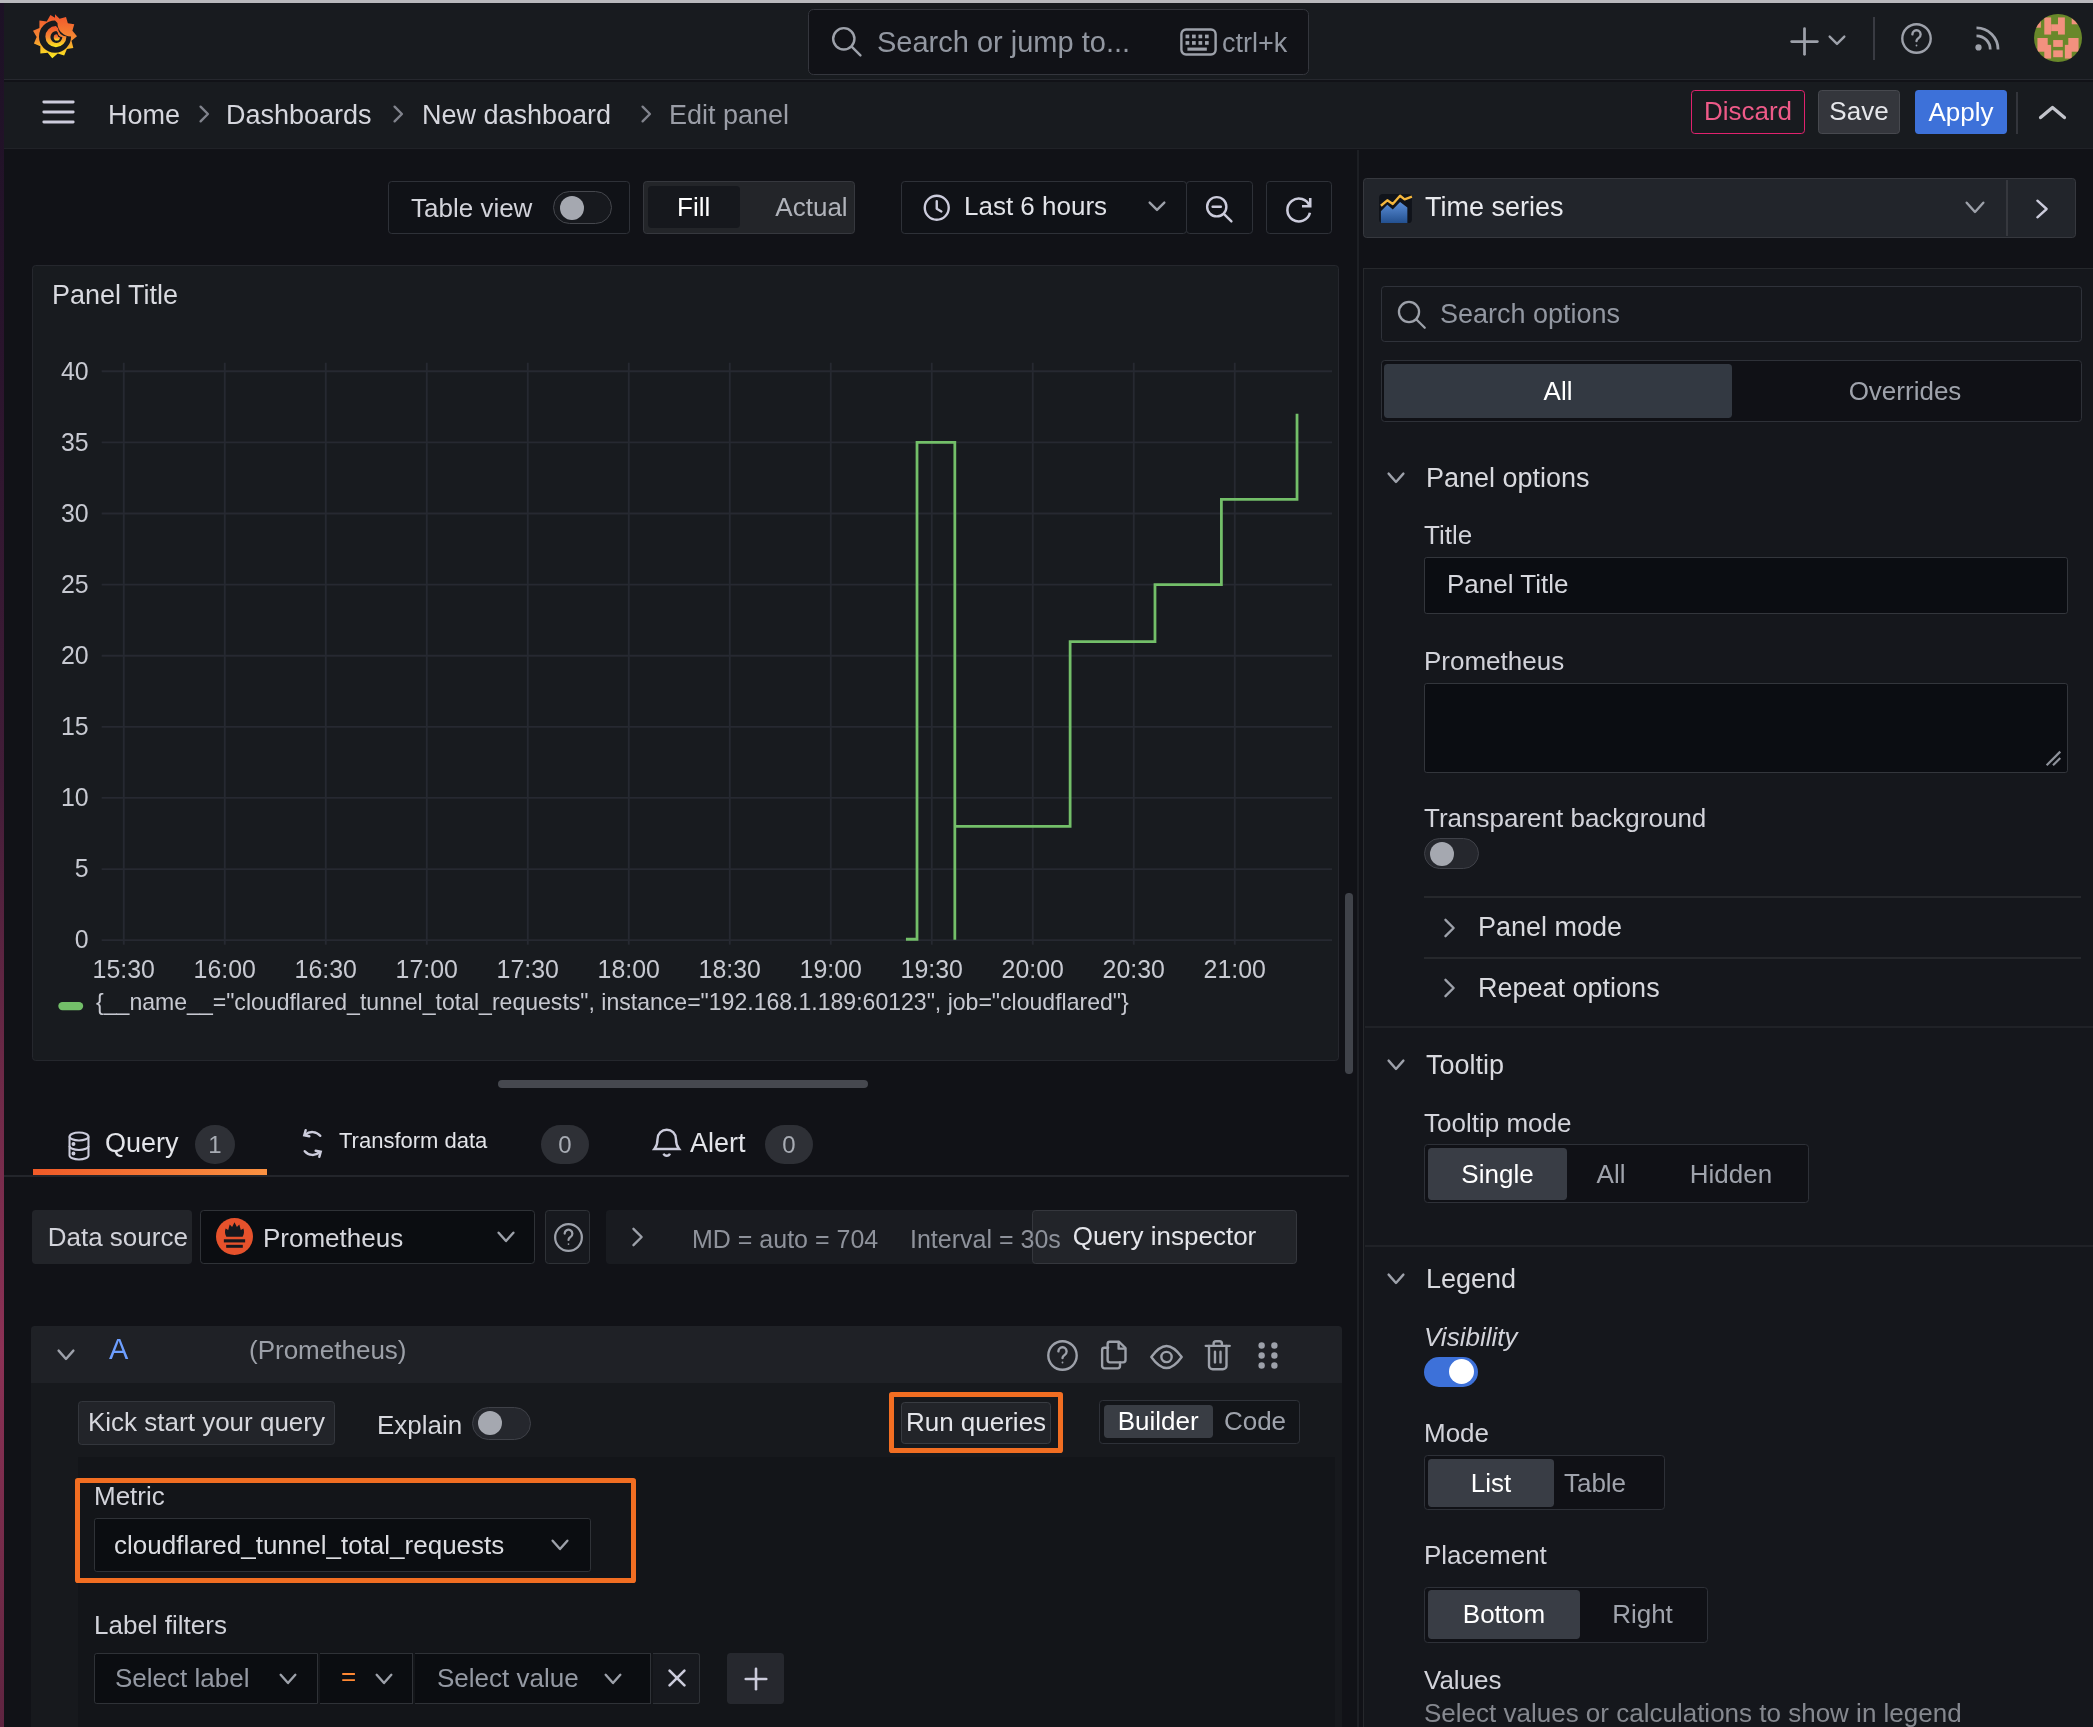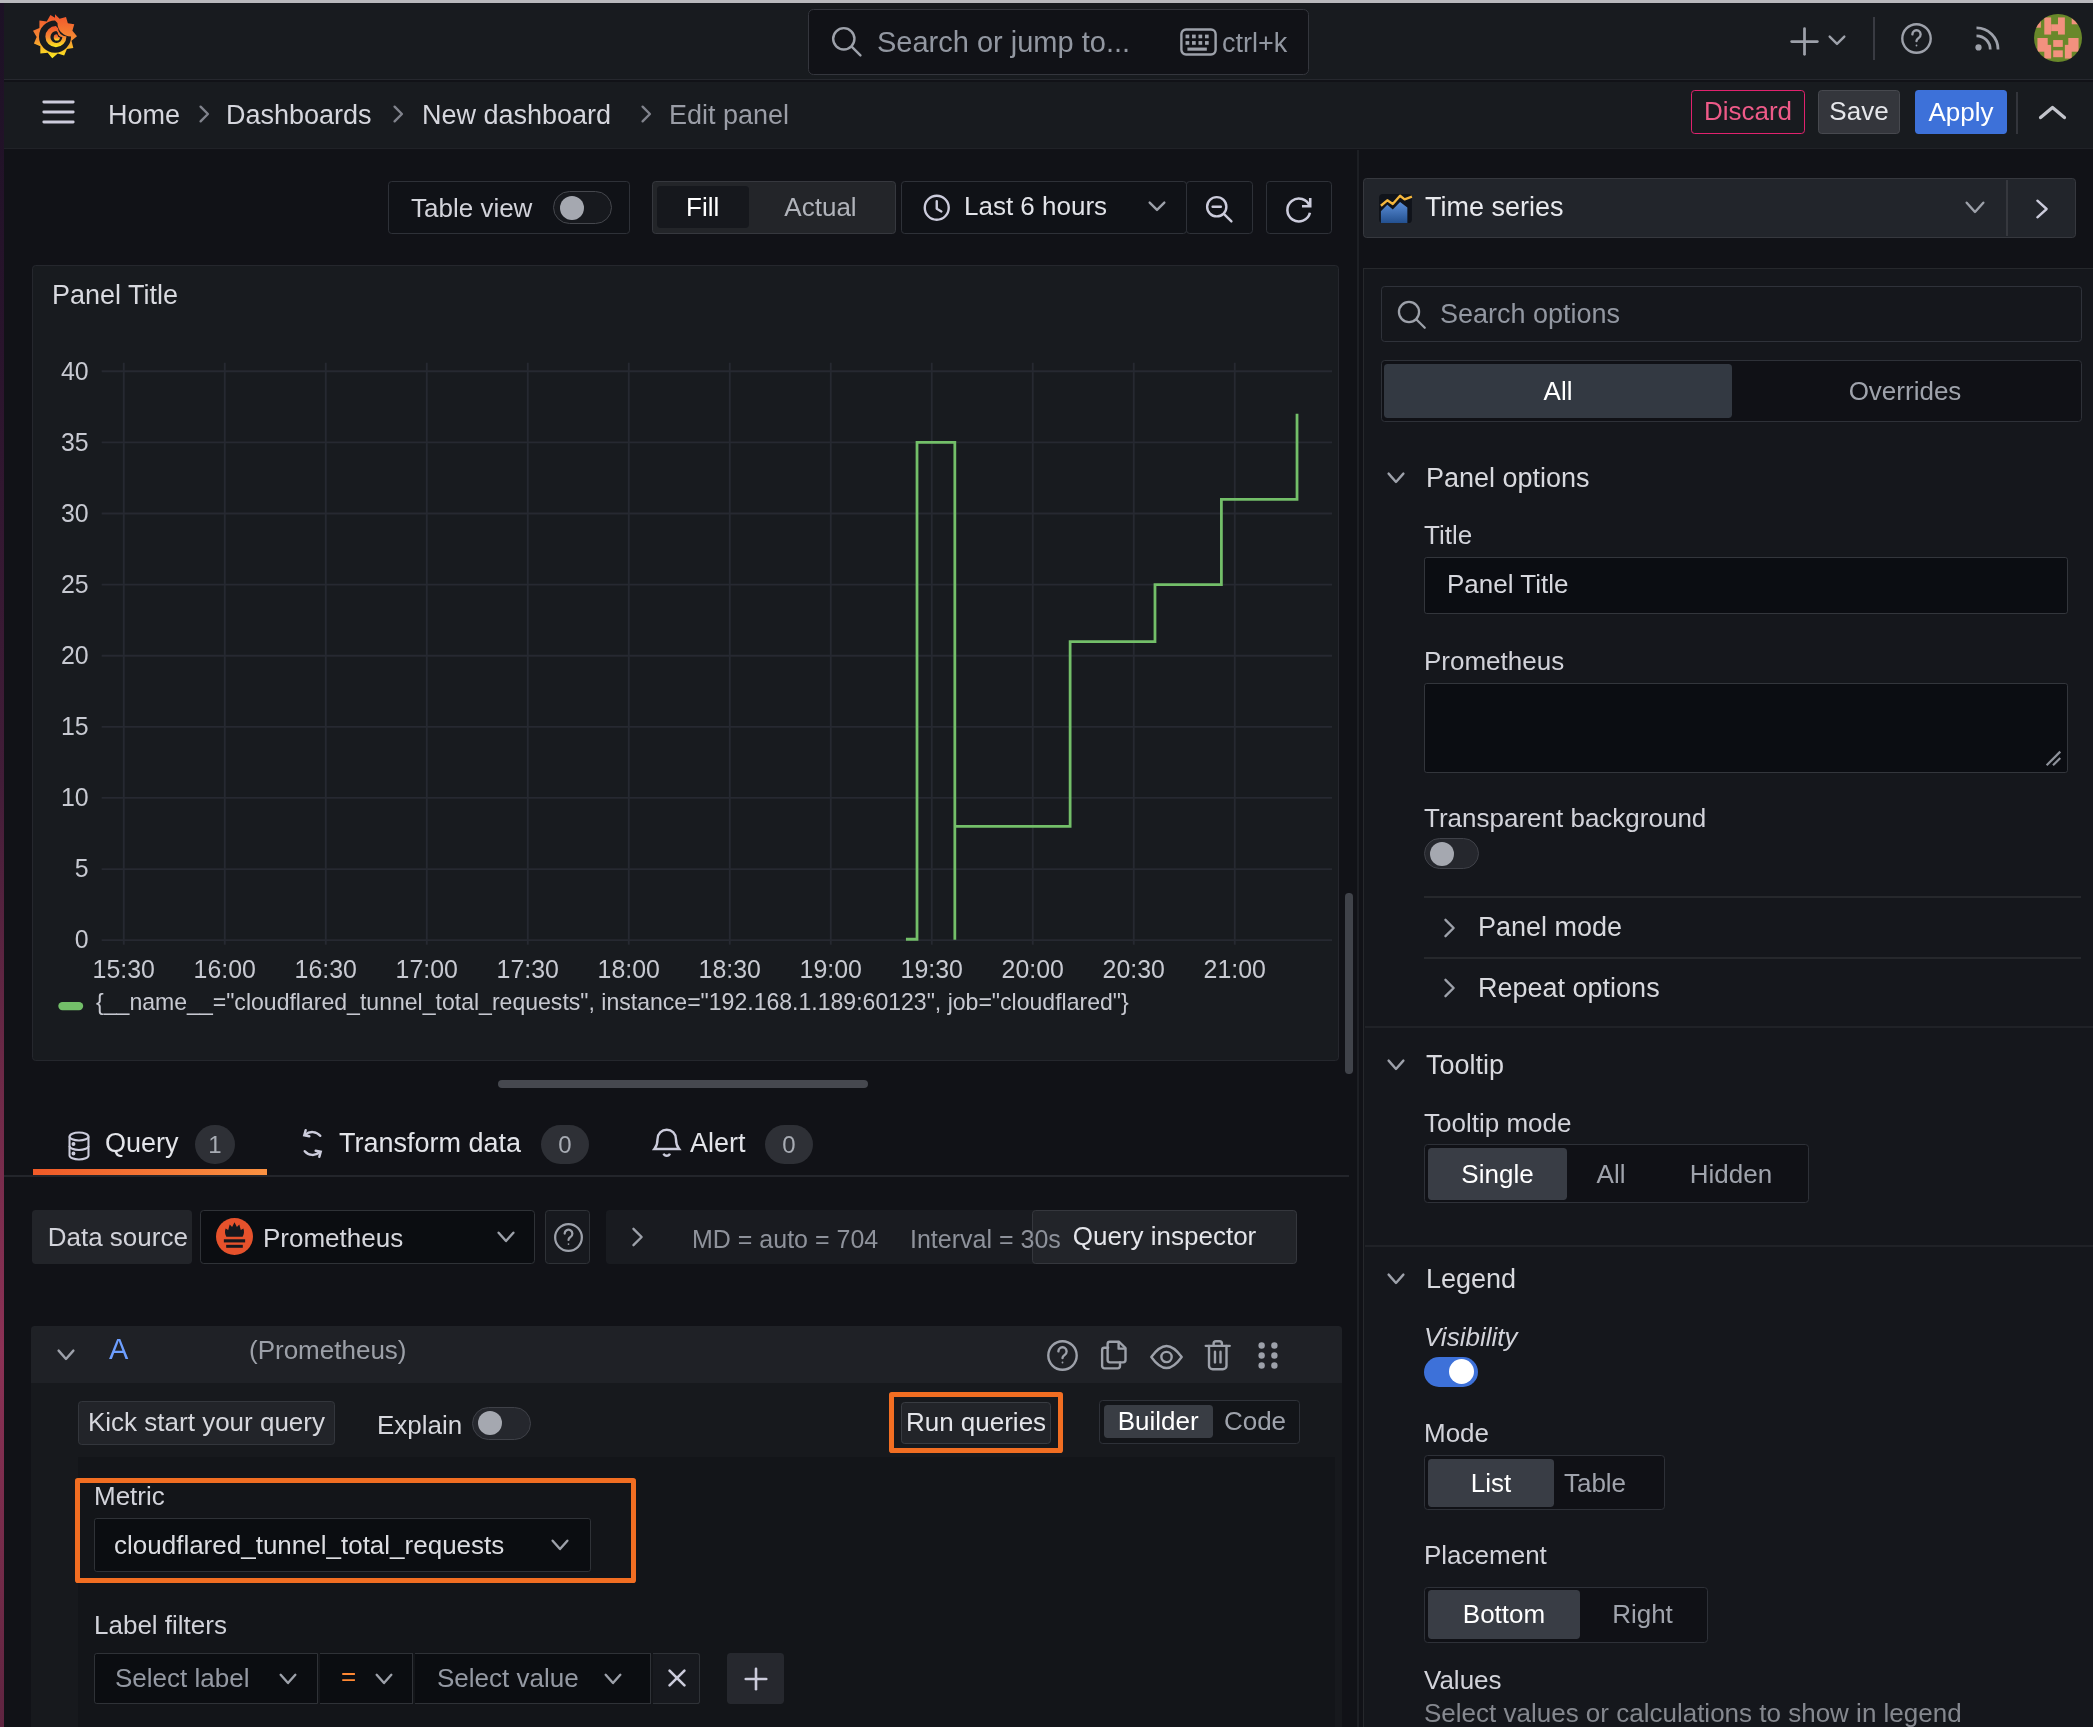--- a/index.html
+++ b/index.html
@@ -125,21 +125,21 @@
 <div class="abs nw" style="left:1915px;top:90px;width:92px;height:44px;background:#3d71d9;border-radius:3.7px;color:#fff;font-size:26px;line-height:44px;text-align:center;">Apply</div>
 <div class="abs" style="left:2016px;top:92px;width:1.8px;height:42px;background:#33353b;"></div>
 <svg class="abs" style="left:2036px;top:102px;" width="33" height="22" viewBox="0 0 36 24">
     <polyline points="5,17 18,6 31,17" fill="none" stroke="#c2c4cb" stroke-width="3.6" stroke-linecap="round" stroke-linejoin="round"></polyline>
   </svg>
 <div class="abs bx nw" style="left:388px;top:181px;width:242px;height:53px;">
   <span style="position:absolute;left:22px;top:11px;color:#d2d3da;">Table view</span>
   <span style="position:absolute;left:164px;top:9.2px;width:59px;height:33px;background:#17191e;border:1.8px solid #45474d;border-radius:16.6px;"></span>
   <span style="position:absolute;left:171px;top:14px;width:24px;height:24px;background:#a5a8b0;border-radius:50%;"></span>
 </div>
-<div class="abs" style="left:643px;top:181px;width:244px;height:53px;background:#232529;border:1.8px solid #36383e;border-radius:3.7px;margin-left:9px;">
+<div class="abs" style="left:643px;top:181px;width:212px;height:53px;background:#232529;border:1.8px solid #36383e;border-radius:3.7px;">
   <span class="abs nw" style="left:3.7px;top:3.7px;width:92px;height:42px;background:#16181d;border-radius:3.7px;color:#fff;font-weight:500;line-height:42px;text-align:center;">Fill</span>
   <span class="abs nw" style="left:102px;top:3.7px;width:131px;height:42px;line-height:42px;text-align:center;color:#b0b3ba;">Actual</span>
 </div>
 <div class="abs bx" style="left:901px;top:181px;width:286px;height:53px;"></div>
 <svg class="abs ic" style="left:922px;top:193px;stroke:#ccccdc;" width="29.5" height="29.5" viewBox="0 0 32 32">
     <circle cx="16" cy="16" r="13"></circle>
     <polyline points="16,9 16,17 21,20"></polyline>
   </svg>
 <div class="abs nw" style="left:964px;top:191px;color:#e2e3e8;">Last 6 hours</div>
 <svg class="abs ic" style="left:1146px;top:198px;" width="22" height="16.6" viewBox="0 0 24 18">
@@ -223,21 +223,21 @@
   </svg>
 <div class="abs nw" style="left:105px;top:1128px;font-size:27px;color:#e3e4e9;">Query</div>
 <div class="abs nw" style="left:195px;top:1125px;width:40px;height:39px;background:#2e3036;border-radius:19.4px;text-align:center;line-height:39px;font-size:24px;color:#a8acb4;">1</div>
 <svg class="abs" style="left:297px;top:1128px;" width="31" height="31" viewBox="0 0 34 34" fill="none" stroke="#ccccdc" stroke-width="2.7" stroke-linecap="round">
     <path d="M25.5 8.5 A11.5 11.5 0 0 0 9 7.5"></path>
     <path d="M9.5 2.5 l-1.5 5.5 l5.5 1"></path>
     <path d="M8.5 25.5 A11.5 11.5 0 0 0 25 26.5"></path>
     <path d="M24.5 31.5 l1.5-5.5 l-5.5-1"></path>
     <path d="M28 12 l1.5 5 l-5 1.5" stroke-width="0"></path>
   </svg>
-<div class="abs nw" style="left:339px;top:1128px;font-size:27px;color:#e3e4e9;">Transform data</div>
+<div class="abs nw" style="left:339px;top:1128px;font-size:22px;color:#e3e4e9;">Transform data</div>
 <div class="abs nw" style="left:541px;top:1125px;width:48px;height:39px;background:#2e3036;border-radius:19.4px;text-align:center;line-height:39px;font-size:24px;color:#a8acb4;">0</div>
 <svg class="abs" style="left:652px;top:1126px;" width="29.5" height="35" viewBox="0 0 32 38" fill="none" stroke="#ccccdc" stroke-width="2.6">
     <path d="M16 4 a10 10 0 0 1 10 10 c0 7 2 9 3.5 11 H2.5 C4 23 6 21 6 14 a10 10 0 0 1 10 -10 z"></path>
     <path d="M12.5 30 a3.8 3.8 0 0 0 7 0"></path>
   </svg>
 <div class="abs nw" style="left:690px;top:1128px;font-size:27px;color:#e3e4e9;">Alert</div>
 <div class="abs nw" style="left:765px;top:1125px;width:48px;height:39px;background:#2e3036;border-radius:19.4px;text-align:center;line-height:39px;font-size:24px;color:#a8acb4;">0</div>
 <div class="abs" style="left:33px;top:1169px;width:234px;height:7.4px;background:linear-gradient(90deg,#f05a28,#fa9142);"></div>
 <div class="abs" style="left:0;top:1175px;width:1349px;height:1.8px;background:#23252b;"></div>
 

